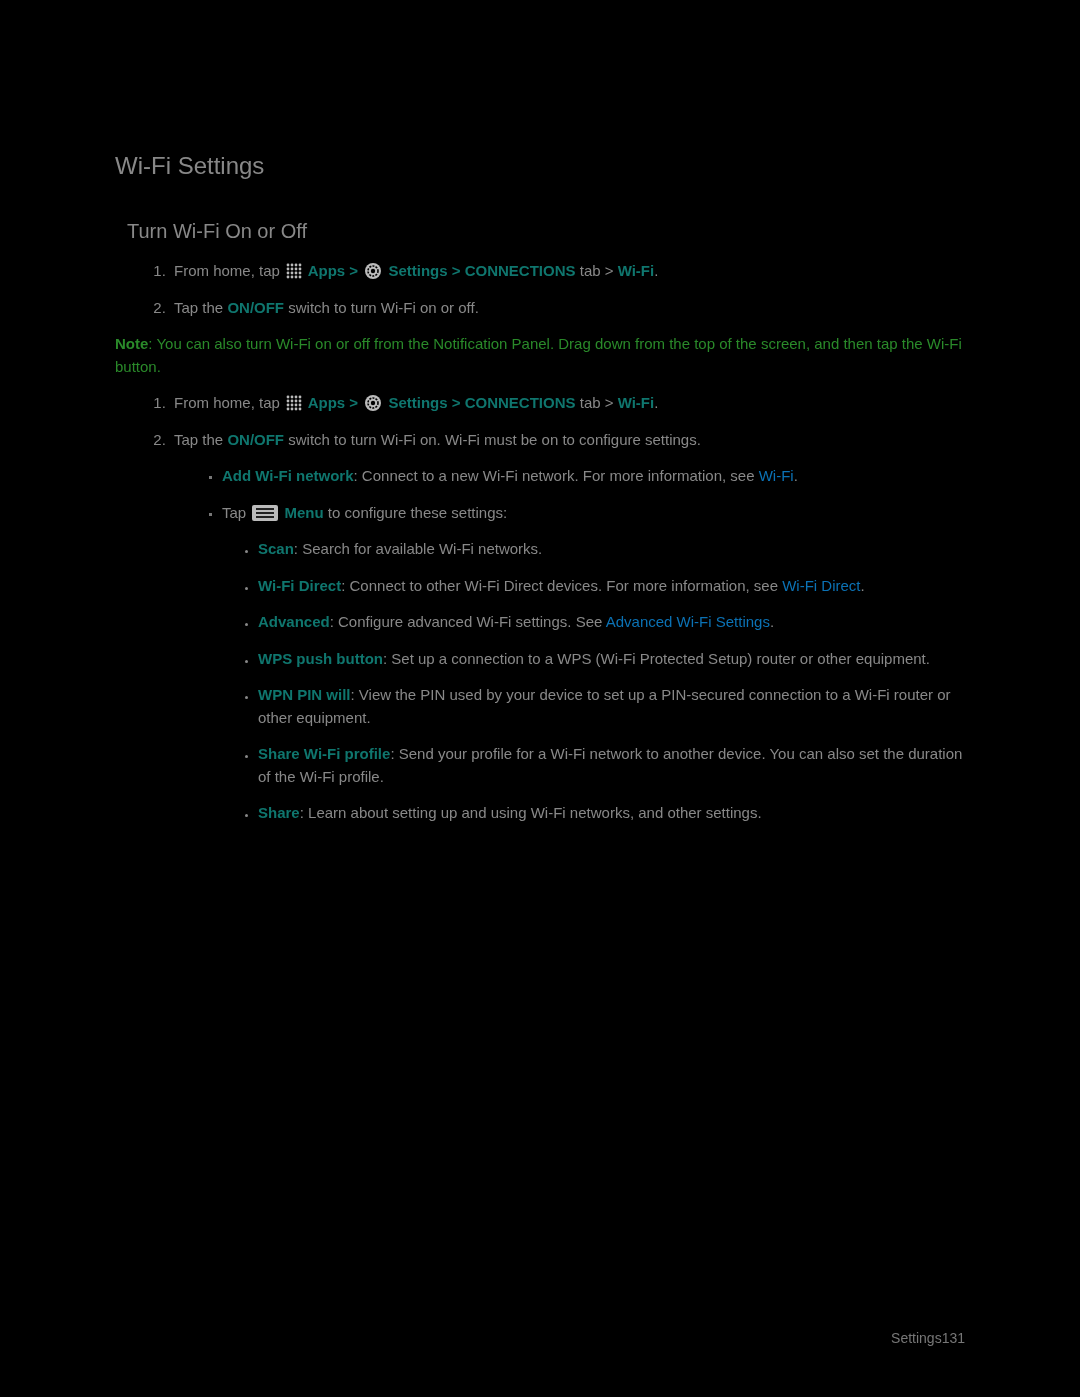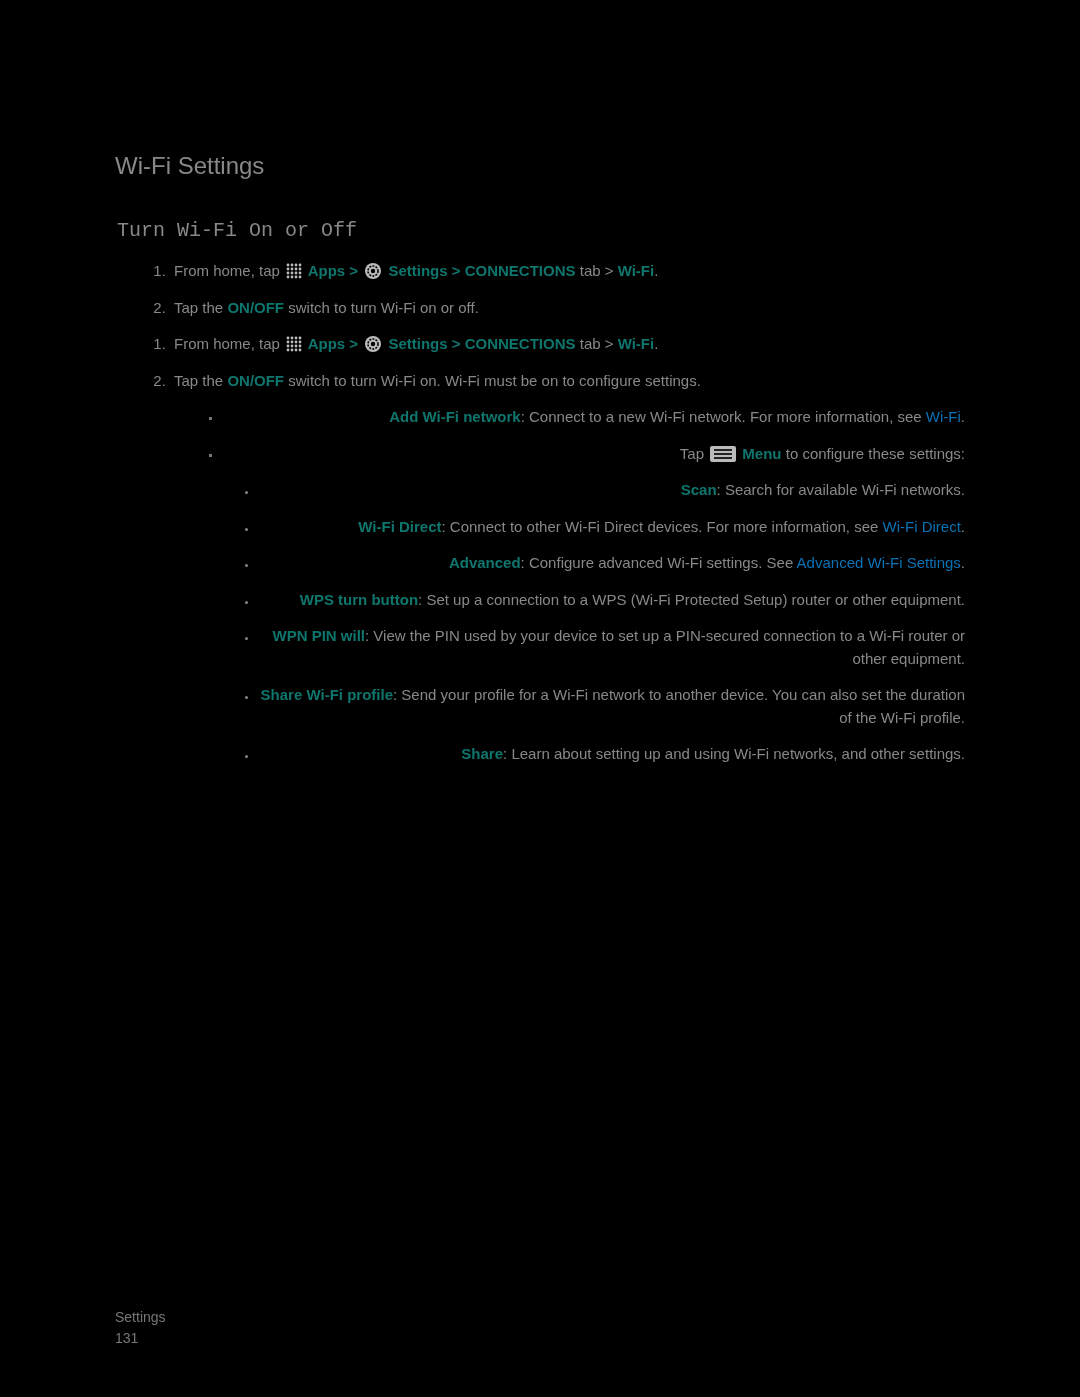--- a/index.html
+++ b/index.html
@@ -19,27 +19,26 @@
     position: relative;
   }
   .heading {
     color: #888;
     font-size: 24px;
     margin: 28px 0 0 0;
   }
   .subheading {
     color: #888;
     font-size: 20px;
-    margin: 32px 0 12px 2px;
-    font-family: Liberation Mono, monospace;
+    margin: 32px 0 12px 12px;
   }
   p { margin: 10px 0 14px 0; }
   ol { margin: 10px 0 12px 0; padding-left: 55px; }
   ol > li { margin: 14px 0; padding-left: 4px; }
-  ul.square { list-style: square; margin: 10px 0 10px 0; padding-left: 48px; text-align: right; }
+  ul.square { list-style: square; margin: 10px 0 10px 0; padding-left: 48px; }
   ul.square > li { margin: 14px 0; color: #888; }
   ul.square > li::marker { color: #777; font-size: 10px; }
   ul.dot { list-style: disc; margin: 8px 0 8px 0; padding-left: 36px; }
   ul.dot > li { margin: 14px 0; }
   ul.dot > li::marker { color: #888; font-size: 11px; }
   .bold { color: #0f766e; font-weight: bold; }
   .link { color: #0b72b5; }
   .note { color: #2a8a2a; }
   .apps-icon, .gear-icon, .menu-icon {
     display: inline-block;
@@ -49,21 +48,20 @@
   .apps-icon svg, .gear-icon svg, .menu-icon svg { display: block; }
   .footer {
     position: absolute;
     bottom: 48px;
     left: 115px;
     right: 115px;
     display: flex;
     justify-content: flex-end;
     color: #777;
     font-size: 14px;
-    flex-direction: column;
   }
 </style>
 </head>
 <body>
 
 <div class="page">
 
   <div class="heading">Wi-Fi Settings</div>
 
 
@@ -95,20 +93,23 @@
             <circle cx="9" cy="9" r="8" fill="#bbb"></circle>
             <circle cx="9" cy="9" r="5" fill="none" stroke="#000" stroke-width="1.6" stroke-dasharray="2 1.2"></circle>
             <circle cx="9" cy="9" r="2.2" fill="#000"></circle>
           </svg></span><span class="bold"> Settings &gt; CONNECTIONS</span><span> tab &gt; </span><span class="bold">Wi-Fi</span><span>.</span>
     </li>
     <li>
       <span>Tap the </span><span class="bold">ON/OFF</span><span> switch to turn Wi-Fi on or off.</span>
     </li>
   </ol>
 
+  <p class="note">
+    <span class="note" style="font-weight:bold">Note</span><span>: You can also turn Wi-Fi on or off from the Notification Panel. Drag down from the top of the screen, and then tap the Wi-Fi button.</span>
+  </p>
 
 
 
   <ol>
     <li>
       <span>From home, tap </span><span class="apps-icon"><svg width="16" height="16" viewBox="0 0 16 16">
             <g fill="#bbb">
               <circle cx="2" cy="2" r="1.4"></circle>
               <circle cx="6" cy="2" r="1.4"></circle>
               <circle cx="10" cy="2" r="1.4"></circle>
@@ -144,21 +145,21 @@
                 <rect x="0" y="0" width="26" height="16" rx="2" fill="#bbb"></rect>
                 <rect x="4" y="3" width="18" height="2" fill="#222"></rect>
                 <rect x="4" y="7" width="18" height="2" fill="#222"></rect>
                 <rect x="4" y="11" width="18" height="2" fill="#222"></rect>
               </svg></span><span class="bold"> Menu</span><span> to configure these settings:</span>
 
           <ul class="dot">
             <li><span class="bold">Scan</span><span>: Search for available Wi-Fi networks.</span></li>
             <li><span class="bold">Wi-Fi Direct</span><span>: Connect to other Wi-Fi Direct devices. For more information, see </span><span class="link">Wi-Fi Direct</span><span>.</span></li>
             <li><span class="bold">Advanced</span><span>: Configure advanced Wi-Fi settings. See </span><span class="link">Advanced Wi-Fi Settings</span><span>.</span></li>
-            <li><span class="bold">WPS turn button</span><span>: Set up a connection to a WPS (Wi-Fi Protected Setup) router or other equipment.</span></li>
+            <li><span class="bold">WPS push button</span><span>: Set up a connection to a WPS (Wi-Fi Protected Setup) router or other equipment.</span></li>
             <li><span class="bold">WPN PIN will</span><span>: View the PIN used by your device to set up a PIN-secured connection to a Wi-Fi router or other equipment.</span></li>
             <li><span class="bold">Share Wi-Fi profile</span><span>: Send your profile for a Wi-Fi network to another device. You can also set the duration of the Wi-Fi profile.</span></li>
             <li><span class="bold">Share</span><span>: Learn about setting up and using Wi-Fi networks, and other settings.</span></li>
           </ul>
         </li>
       </ul>
     </li>
   </ol>
 
   <div class="footer">

